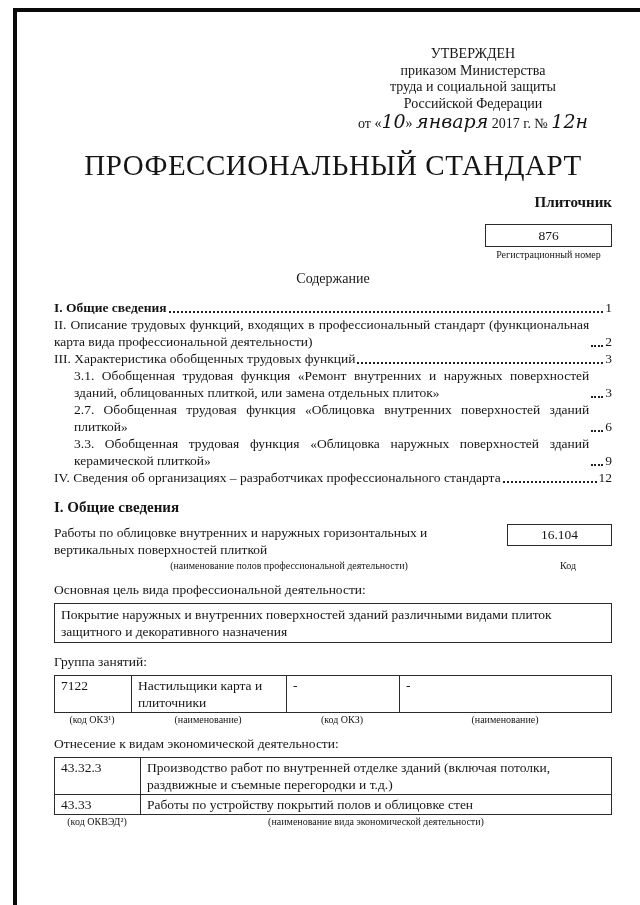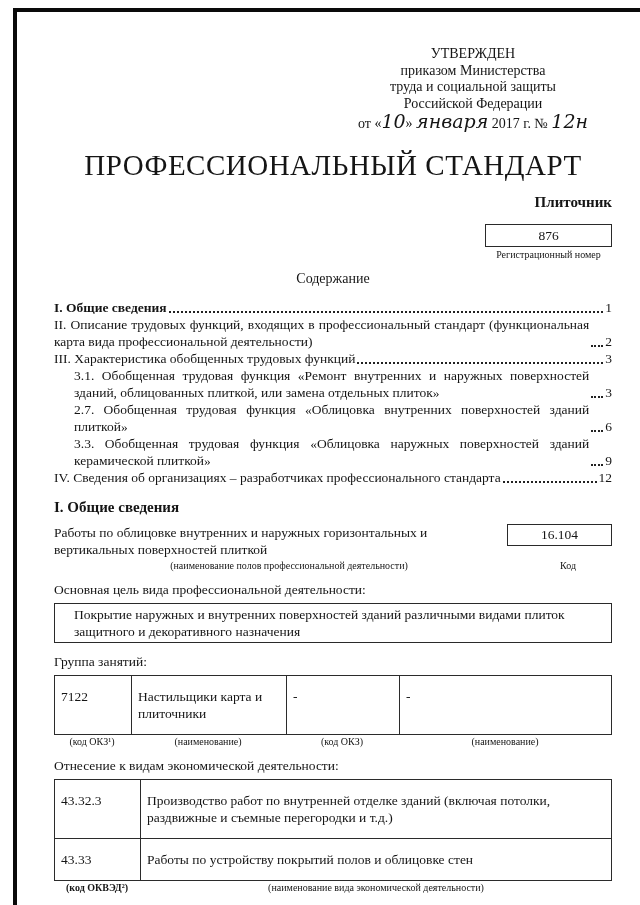--- a/index.html
+++ b/index.html
@@ -46,37 +46,37 @@
   .activity-row{display:flex;justify-content:space-between;align-items:flex-start;margin-top:4px;}
   .activity-name{width:458px;font-size:13.5px;line-height:17px;}
   .activity-code-box{width:88px;border:1.5px solid #2a2a2a;text-align:center;
     font-size:13.5px;padding:2px 8px;}
   .activity-captions{display:flex;margin-top:2px;font-size:10px;}
   .cap-left{width:470px;text-align:center;}
   .cap-right{flex:1;text-align:center;}
 
   .para-label{margin:11px 0 5px 0;font-size:13.5px;}
 
-  .purpose-box{border:1.5px solid #2a2a2a;padding:2px 19px;font-size:13.5px;line-height:17px;}
+  .purpose-box{border:1.5px solid #2a2a2a;padding:2px 6px;font-size:13.5px;line-height:17px;}
 
   table{border-collapse:collapse;width:100%;}
-  td{border:1.5px solid #2b2b2b;vertical-align:top;padding:12px 6px;
+  td{border:1.5px solid #2b2b2b;vertical-align:top;padding:1px 6px;
     font-size:13.5px;line-height:17px;}
   .grp-c1{width:64px;}
   .grp-c2{width:142px;}
   .grp-c3{width:100px;}
   .grp-captions{display:flex;font-size:10px;margin-top:1px;}
   .grp-captions .g1{width:76px;text-align:center;}
   .grp-captions .g2{width:156px;text-align:center;}
   .grp-captions .g3{width:112px;text-align:center;}
   .grp-captions .g4{flex:1;text-align:center;}
 
   .eco-c1{width:73px;}
   .eco-captions{display:flex;font-size:10px;margin-top:1px;}
-  .eco-captions .e1{width:86px;text-align:center;font-weight:bold;}
+  .eco-captions .e1{width:86px;text-align:center;}
   .eco-captions .e2{flex:1;text-align:center;}
 </style>
 </head>
 <body>
 
 <div class="page">
   <div class="scan-top"></div>
   <div class="scan-left"></div>
 
   <div class="content">

